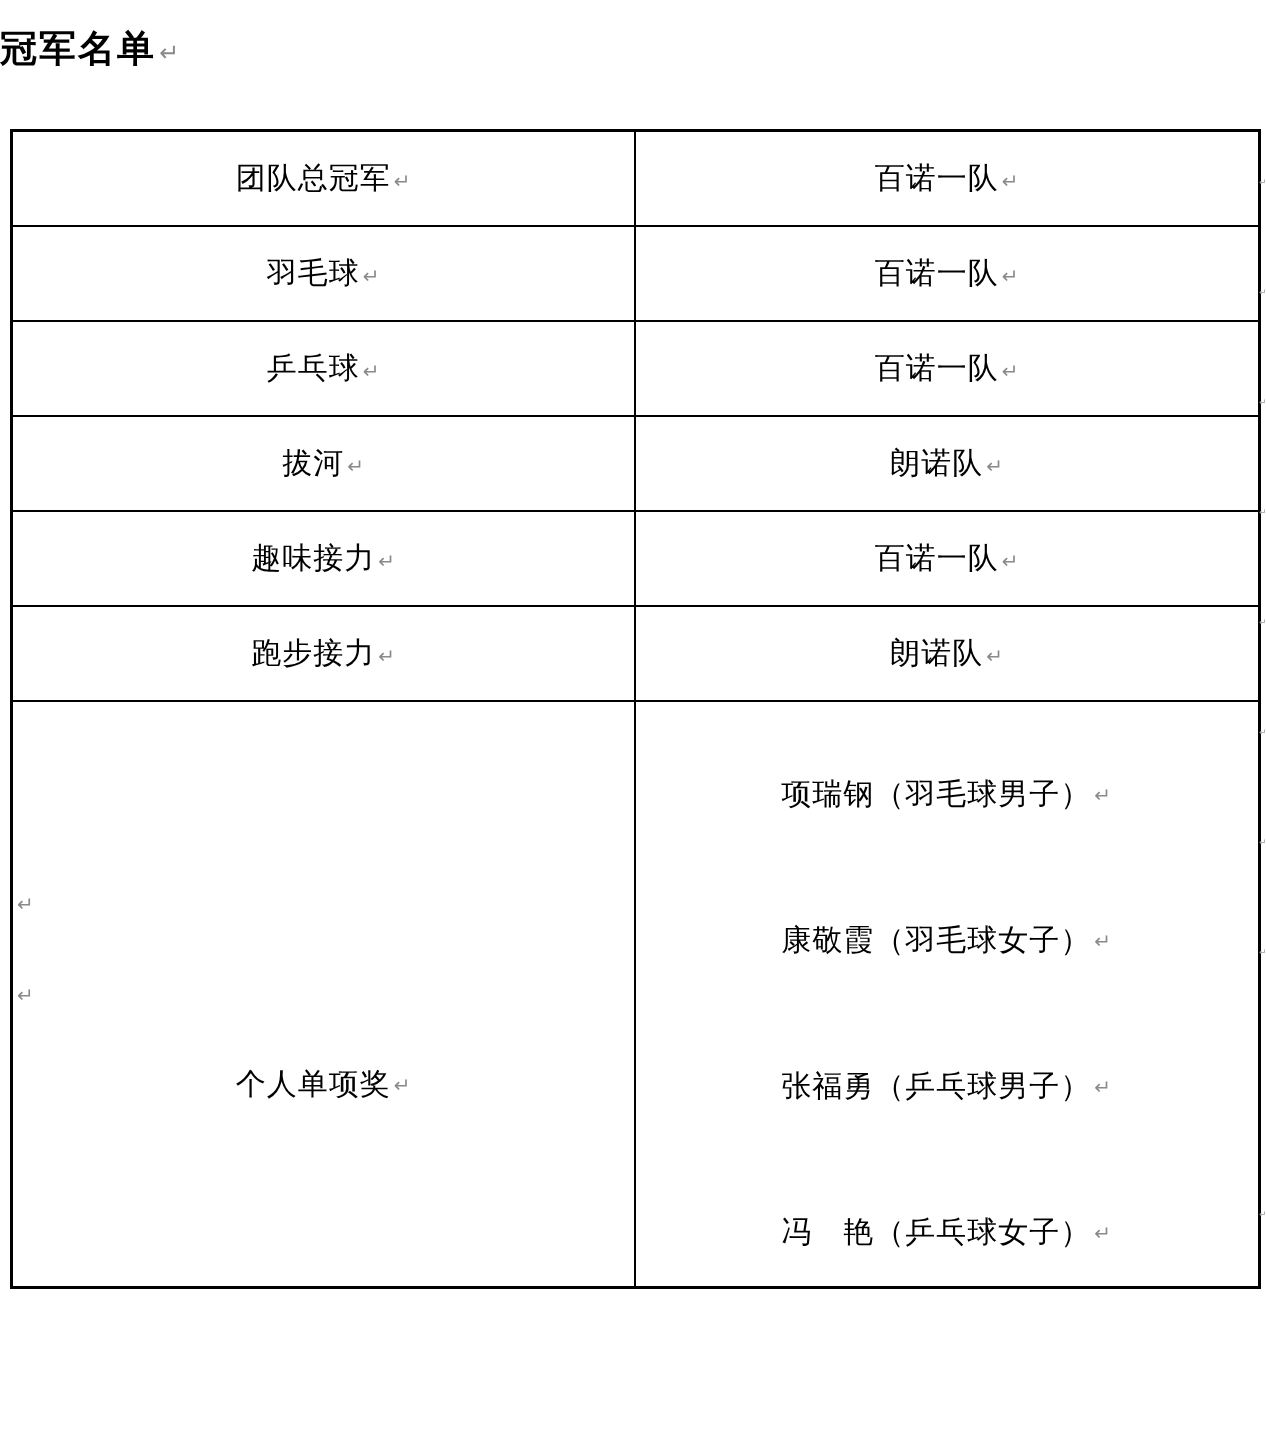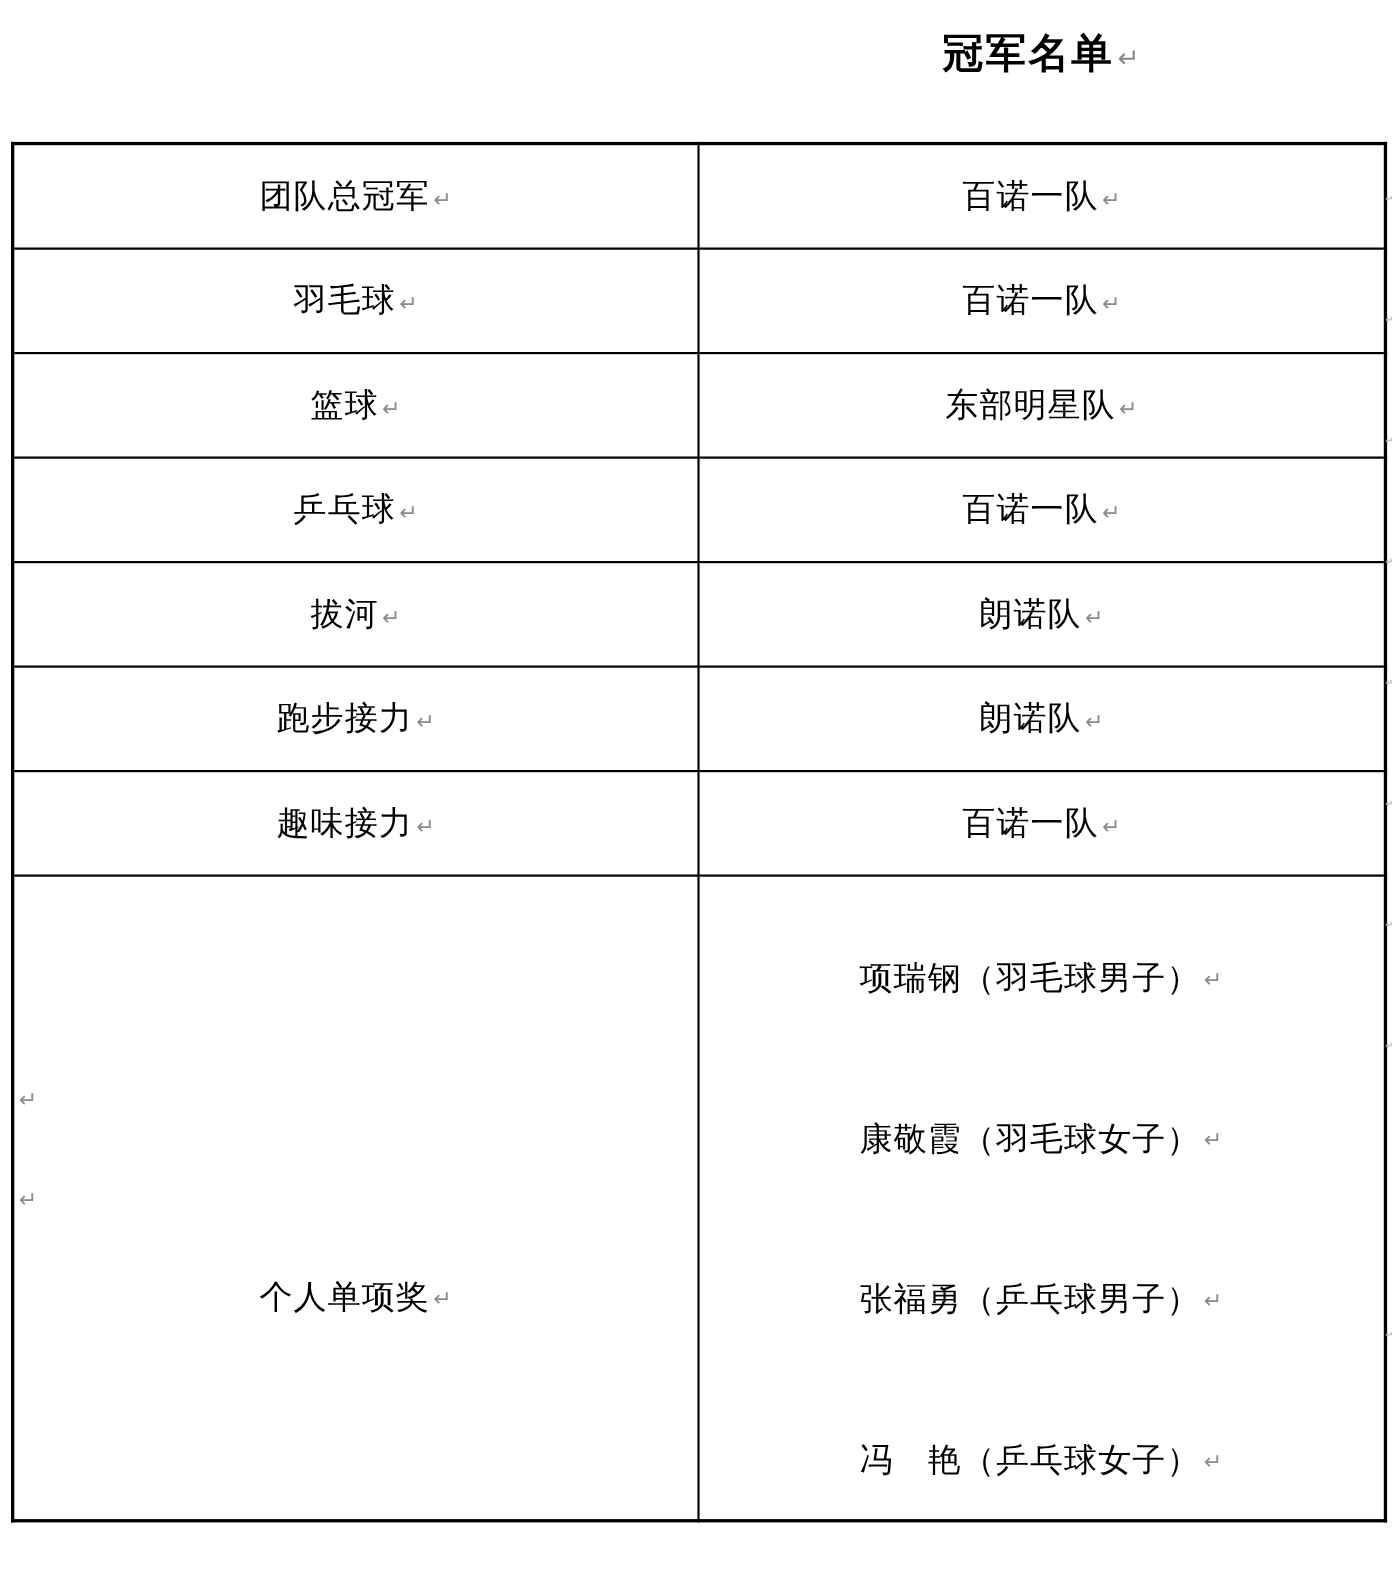--- a/index.html
+++ b/index.html
@@ -6,21 +6,21 @@
   html,body { width:1266px; height:1435px; background:#ffffff; overflow:hidden; }
   body {
     position:relative;
     font-family:"Liberation Serif","DejaVu Serif",serif;
     color:#000000;
   }
 
   
   .doc-title-wrap {
     position:absolute; top:24px; left:0; width:1036px;
-    text-align:right; white-space:nowrap;
+    text-align:left; white-space:nowrap;
   }
   .doc-title-text {
     font-size:37px; font-weight:bold; letter-spacing:2px;
   }
 
   
   .pmark {
     font-family:"DejaVu Sans",sans-serif;
     font-size:20px; color:#8a8a8a; margin-left:3px;
     font-weight:normal; vertical-align:baseline;
@@ -96,43 +96,39 @@
   <tr class="data-row">
     <td><span class="cell-text">团队总冠军</span><span class="pmark">↵</span></td>
     <td><span class="cell-text">百诺一队</span><span class="pmark">↵</span></td>
   </tr>
 
   <tr class="data-row">
     <td><span class="cell-text">羽毛球</span><span class="pmark">↵</span></td>
     <td><span class="cell-text">百诺一队</span><span class="pmark">↵</span></td>
   </tr>
 
-  <tr class="data-row">
-    <td><span class="cell-text">篮球</span><span class="pmark">↵</span></td>
-    <td><span class="cell-text">东部明星队</span><span class="pmark">↵</span></td>
-  </tr>
 
   <tr class="data-row">
     <td><span class="cell-text">乒乓球</span><span class="pmark">↵</span></td>
     <td><span class="cell-text">百诺一队</span><span class="pmark">↵</span></td>
   </tr>
 
   <tr class="data-row">
     <td><span class="cell-text">拔河</span><span class="pmark">↵</span></td>
     <td><span class="cell-text">朗诺队</span><span class="pmark">↵</span></td>
   </tr>
 
   <tr class="data-row">
-    <td><span class="cell-text">跑步接力</span><span class="pmark">↵</span></td>
-    <td><span class="cell-text">朗诺队</span><span class="pmark">↵</span></td>
+    <td><span class="cell-text">趣味接力</span><span class="pmark">↵</span></td>
+    <td><span class="cell-text">百诺一队</span><span class="pmark">↵</span></td>
   </tr>
 
   <tr class="data-row">
-    <td><span class="cell-text">趣味接力</span><span class="pmark">↵</span></td>
-    <td><span class="cell-text">百诺一队</span><span class="pmark">↵</span></td>
+    <td><span class="cell-text">跑步接力</span><span class="pmark">↵</span></td>
+    <td><span class="cell-text">朗诺队</span><span class="pmark">↵</span></td>
   </tr>
 
   <tr class="tall-row">
     <td class="cell-top">
       <div class="empty-line">
             <span class="pmark">↵</span>
           </div>
       <div class="empty-line">
             <span class="pmark">↵</span>
           </div>

